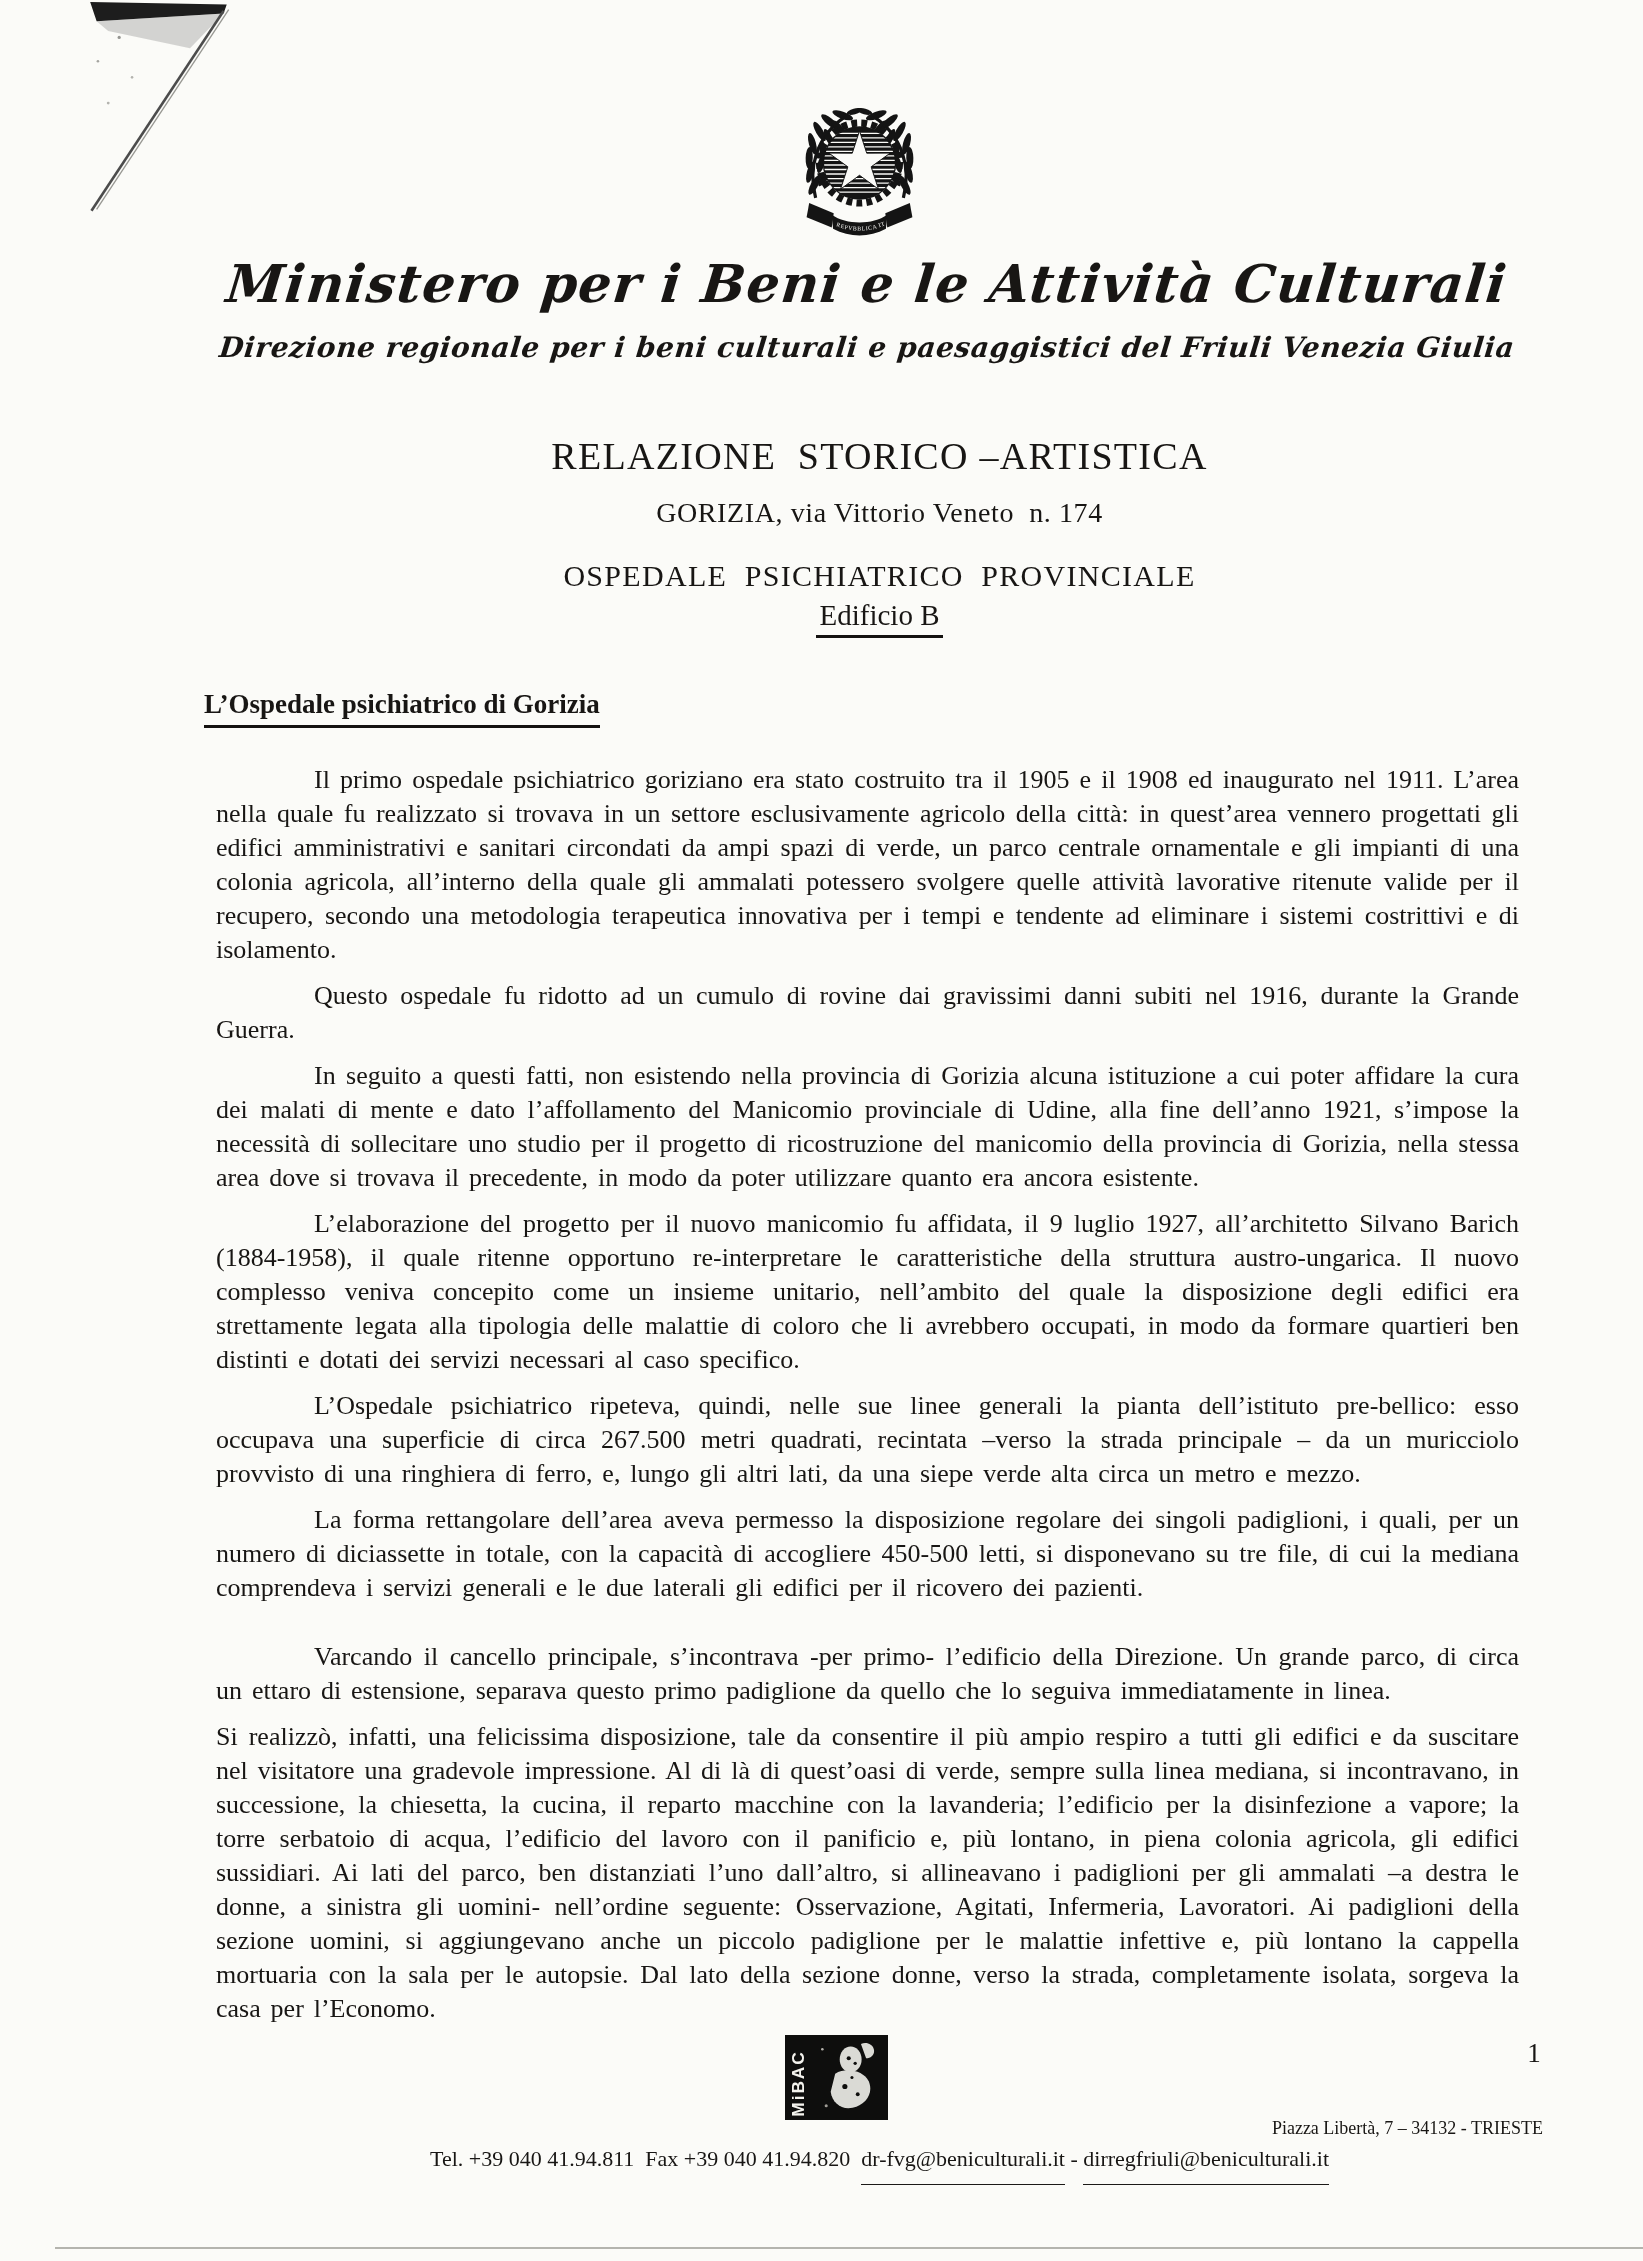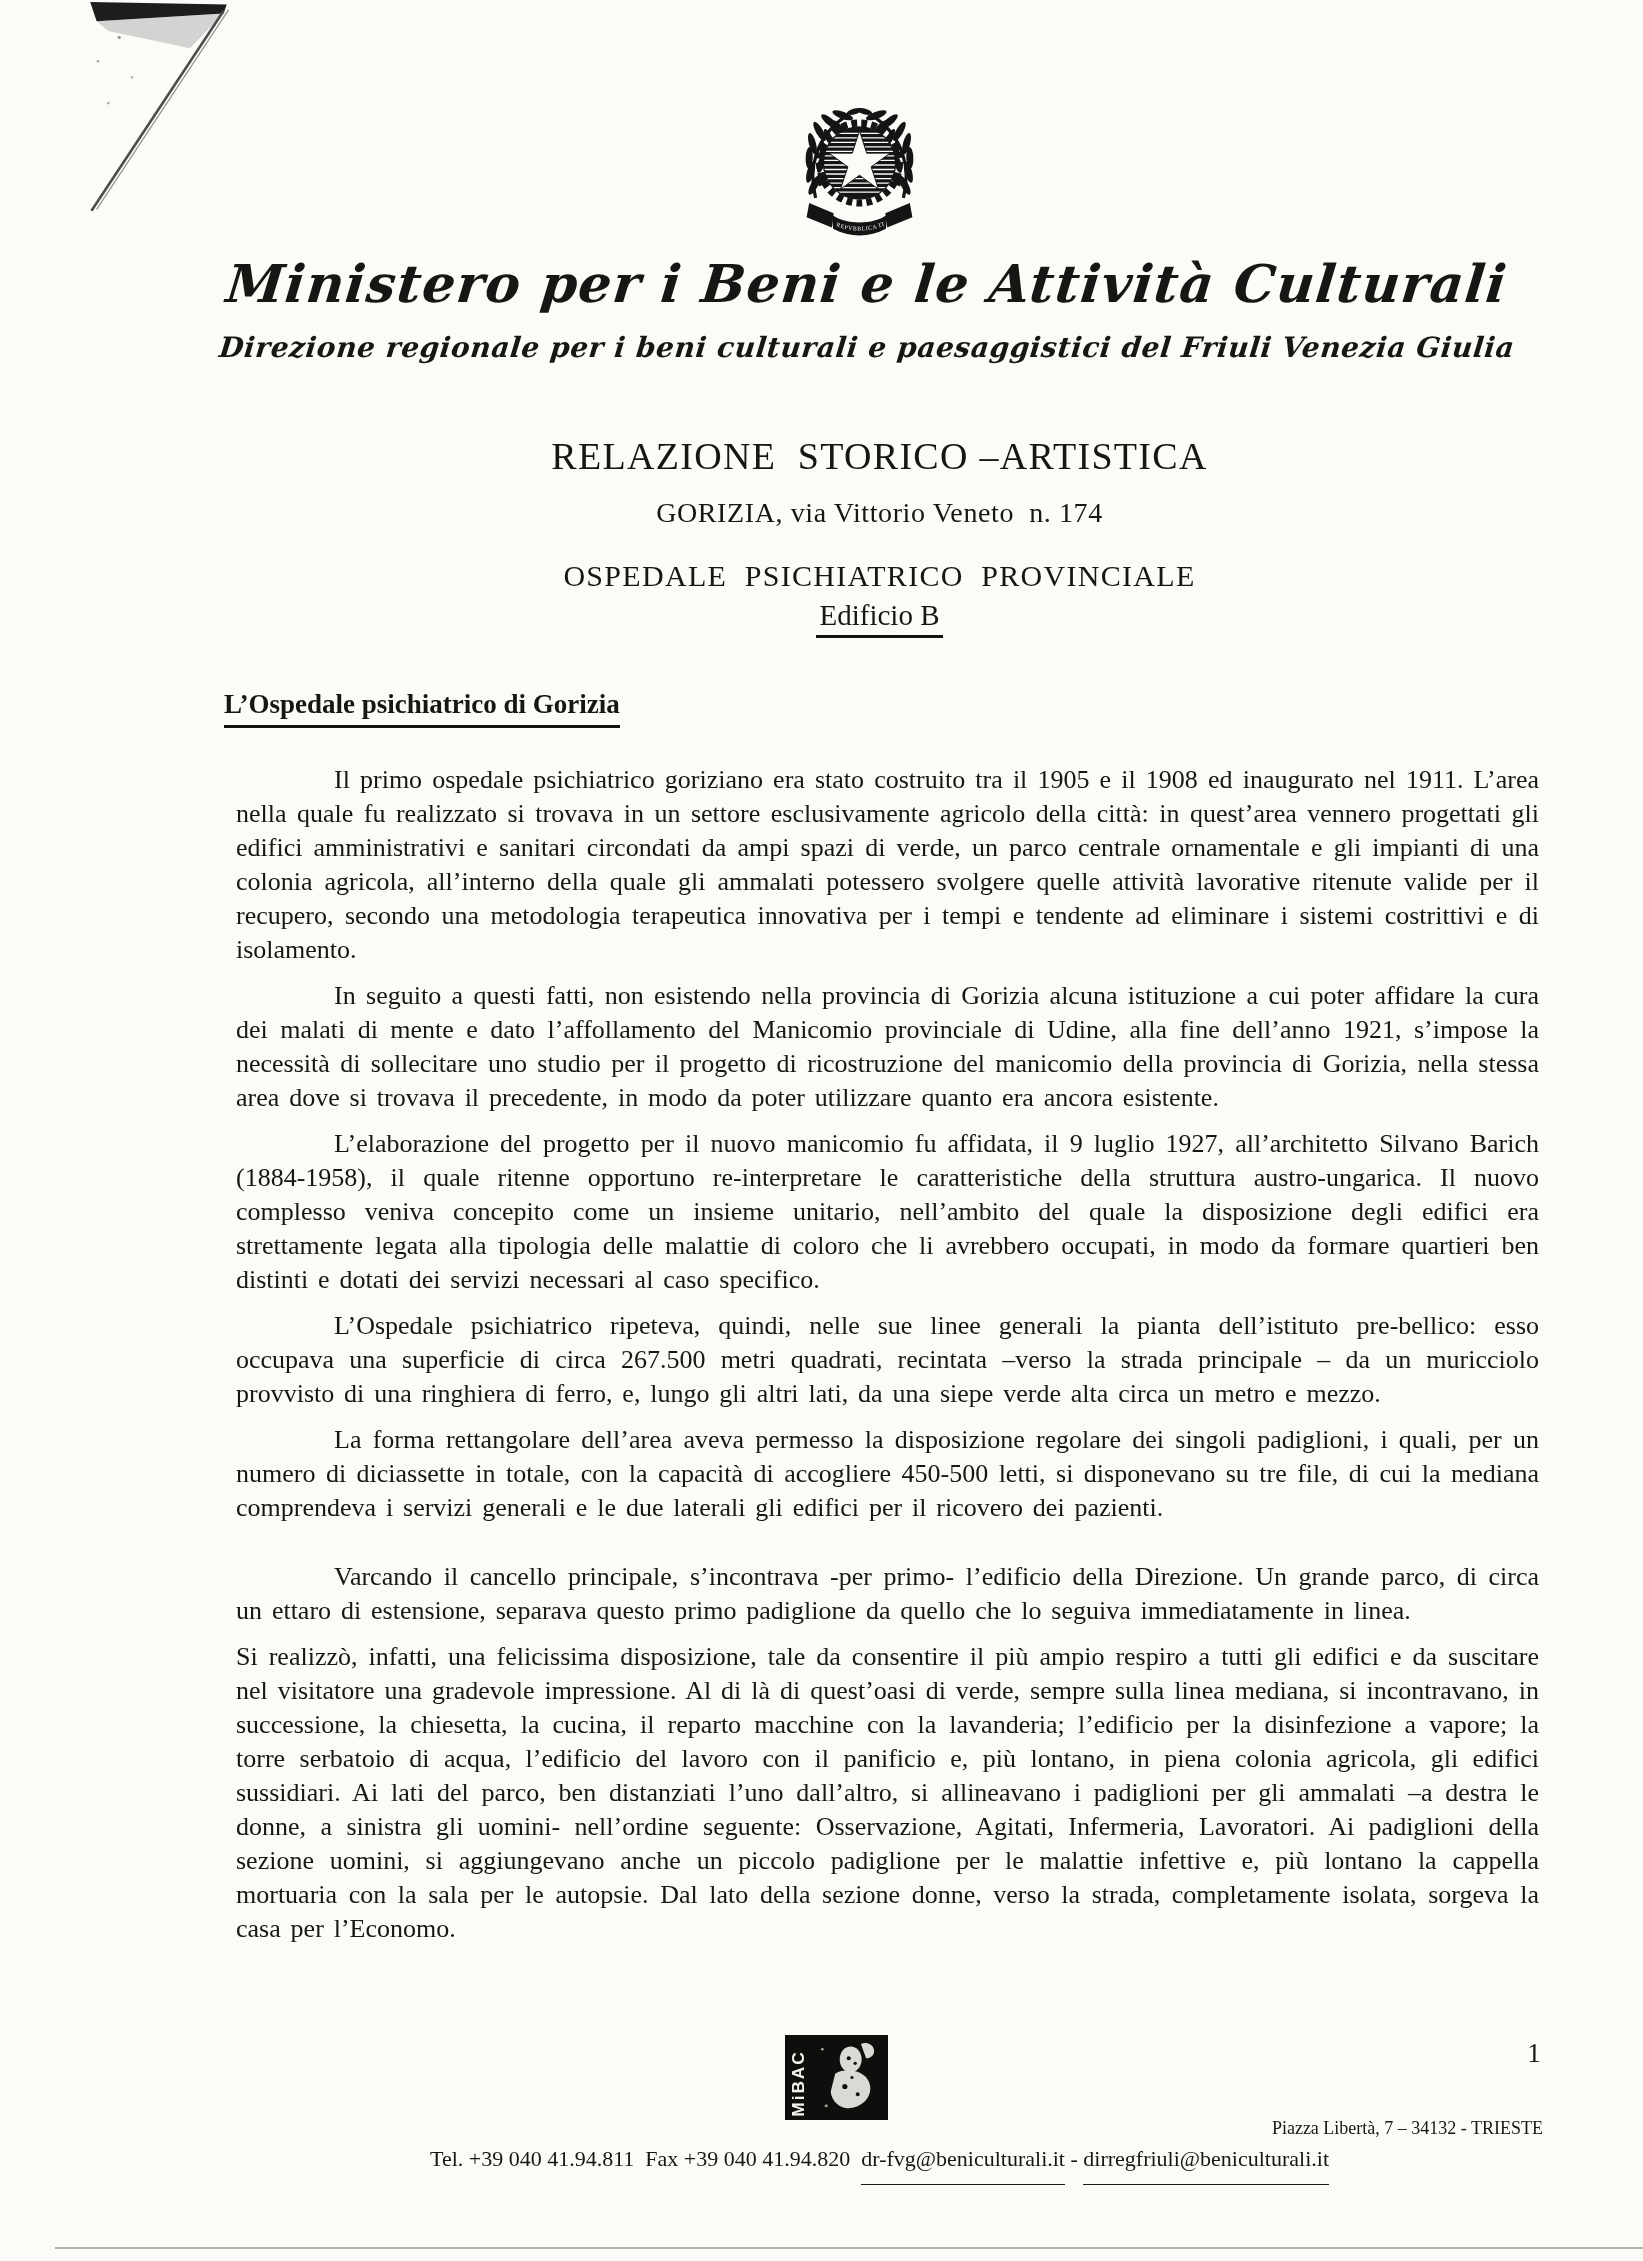--- a/index.html
+++ b/index.html
@@ -31,21 +31,21 @@
   }
   
   .t-center{left:216px;width:1327px;text-align:center;white-space:pre;}
   .title-report{top:434px;font-size:38px;letter-spacing:1.3px;}
   .title-address{top:497px;font-size:28px;letter-spacing:0.6px;}
   .title-institution{top:559px;font-size:30px;letter-spacing:1.3px;}
   .title-building{top:599px;font-size:29px;font-weight:normal;}
   .title-building .u{display:inline-block;border-bottom:3.2px solid #141210;padding:0 3.9px 2.6px 3.9px;}
   
   .main{
-    left:224px;top:687px;width:1327px;
+    left:204px;top:687px;width:1327px;
     font-size:26px;line-height:34px;
     text-align:justify;
   }
   .section-heading{
     font-size:27px;font-weight:bold;margin:0 0 35px 0;text-align:left;
   }
   .section-heading .hu{display:inline-block;border-bottom:3.2px solid #141210;padding-bottom:3.9px;}
   .main p{margin:12px;word-spacing:0.13em;}
   .main p.indent{text-indent:98px;}
   .main p.gap-before{margin-top:35px;}
@@ -140,20 +140,21 @@
 <div class="abs directorate">Direzione regionale per i beni culturali e paesaggistici del Friuli Venezia Giulia</div>
 
 <div class="abs t-center title-report">RELAZIONE  STORICO –ARTISTICA</div>
 <div class="abs t-center title-address">GORIZIA, via Vittorio Veneto  n. 174</div>
 <div class="abs t-center title-institution">OSPEDALE  PSICHIATRICO  PROVINCIALE</div>
 <div class="abs t-center title-building"><span class="u">Edificio B</span></div>
 
 <div class="abs main">
   <h2 class="section-heading"><span class="hu">L’Ospedale psichiatrico di Gorizia</span></h2>
   <p class="indent">Il primo ospedale psichiatrico goriziano era stato costruito tra il 1905 e il 1908 ed inaugurato nel 1911. L’area nella quale fu realizzato si trovava in un settore esclusivamente agricolo della città: in quest’area vennero progettati gli edifici amministrativi e sanitari circondati da ampi spazi di verde, un parco centrale ornamentale e gli impianti di una colonia agricola, all’interno della quale gli ammalati potessero svolgere quelle attività lavorative ritenute valide per il recupero, secondo una metodologia terapeutica innovativa per i tempi e tendente ad eliminare i sistemi costrittivi e di isolamento.</p>
+  <p class="indent">Questo ospedale fu ridotto ad un cumulo di rovine dai gravissimi danni subiti nel 1916, durante la Grande Guerra.</p>
   <p class="indent">In seguito a questi fatti, non esistendo nella provincia di Gorizia alcuna istituzione a cui poter affidare la cura dei malati di mente e dato l’affollamento del Manicomio provinciale di Udine, alla fine dell’anno 1921, s’impose la necessità di sollecitare uno studio per il progetto di ricostruzione del manicomio della provincia di Gorizia, nella stessa area dove si trovava il precedente, in modo da poter utilizzare quanto era ancora esistente.</p>
   <p class="indent">L’elaborazione del progetto per il nuovo manicomio fu affidata, il 9 luglio 1927, all’architetto Silvano Barich (1884-1958), il quale ritenne opportuno re-interpretare le caratteristiche della struttura austro-ungarica. Il nuovo complesso veniva concepito come un insieme unitario, nell’ambito del quale la disposizione degli edifici era strettamente legata alla tipologia delle malattie di coloro che li avrebbero occupati, in modo da formare quartieri ben distinti e dotati dei servizi necessari al caso specifico.</p>
   <p class="indent">L’Ospedale psichiatrico ripeteva, quindi, nelle sue linee generali la pianta dell’istituto pre-bellico: esso occupava una superficie di circa 267.500 metri quadrati, recintata –verso la strada principale – da un muricciolo provvisto di una ringhiera di ferro, e, lungo gli altri lati, da una siepe verde alta circa un metro e mezzo.</p>
   <p class="indent">La forma rettangolare dell’area aveva permesso la disposizione regolare dei singoli padiglioni, i quali, per un numero di diciassette in totale, con la capacità di accogliere 450-500 letti, si disponevano su tre file, di cui la mediana comprendeva i servizi generali e le due laterali gli edifici per il ricovero dei pazienti.</p>
   <p class="indent gap-before">Varcando il cancello principale, s’incontrava -per primo- l’edificio della Direzione. Un grande parco, di circa un ettaro di estensione, separava questo primo padiglione da quello che lo seguiva immediatamente in linea.</p>
   <p>Si realizzò, infatti, una felicissima disposizione, tale da consentire il più ampio respiro a tutti gli edifici e da suscitare nel visitatore una gradevole impressione. Al di là di quest’oasi di verde, sempre sulla linea mediana, si incontravano, in successione, la chiesetta, la cucina, il reparto macchine con la lavanderia; l’edificio per la disinfezione a vapore; la torre serbatoio di acqua, l’edificio del lavoro con il panificio e, più lontano, in piena colonia agricola, gli edifici sussidiari. Ai lati del parco, ben distanziati l’uno dall’altro, si allineavano i padiglioni per gli ammalati –a destra le donne, a sinistra gli uomini- nell’ordine seguente: Osservazione, Agitati, Infermeria, Lavoratori. Ai padiglioni della sezione uomini, si aggiungevano anche un piccolo padiglione per le malattie infettive e, più lontano la cappella mortuaria con la sala per le autopsie. Dal lato della sezione donne, verso la strada, completamente isolata, sorgeva la casa per l’Economo.</p>
 </div>
 
 <svg id="mibac-logo" class="abs" width="103" height="85" viewBox="0 0 160 132">
   <rect width="160" height="132" fill="#0e0e0d"></rect>

